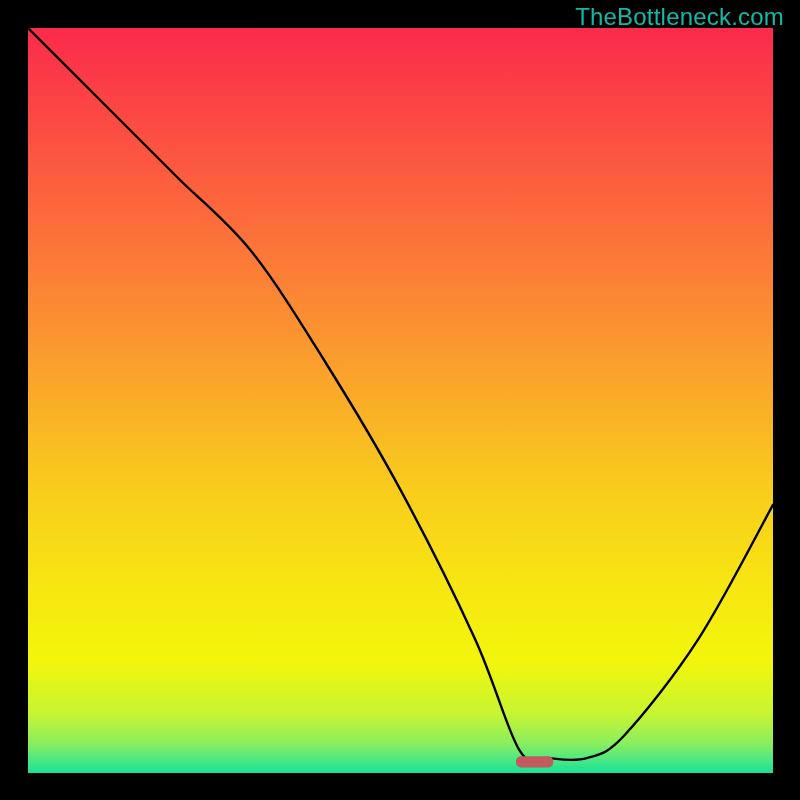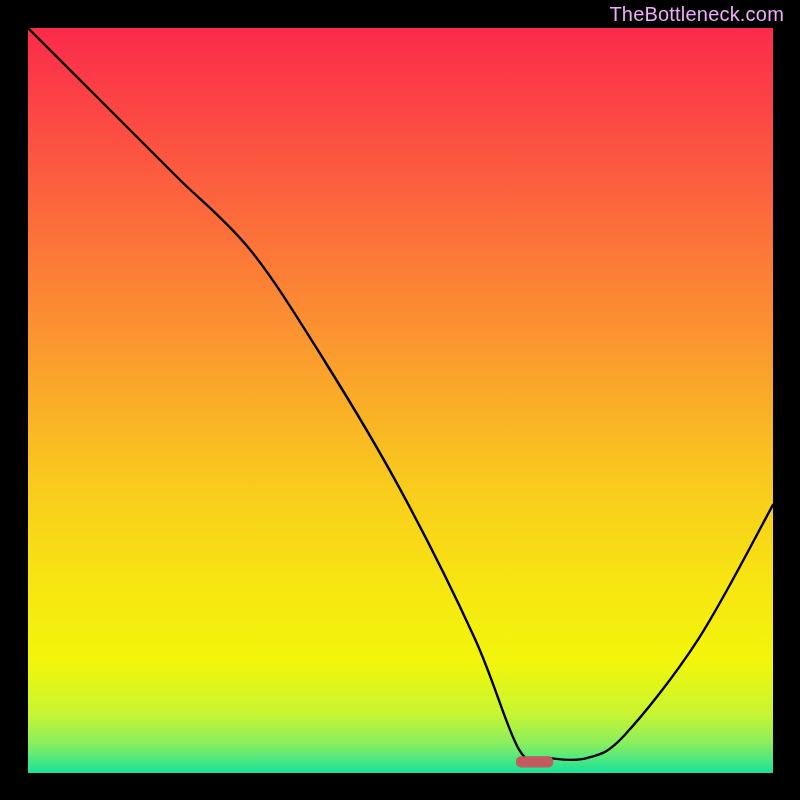--- a/index.html
+++ b/index.html
@@ -14,23 +14,23 @@
     position: relative;
     width: 800px;
     height: 800px;
     background: #000000;
   }
   .watermark {
     position: absolute;
     top: 3px;
     right: 16px;
     font-family: Arial, Helvetica, sans-serif;
-    font-size: 20px;
+    font-size: 24px;
     font-weight: 400;
-    color: #f0abfc;
+    color: #14b8a6;
     letter-spacing: 0.2px;
   }
   .plot {
     position: absolute;
     left: 28px;
     top: 28px;
     width: 745px;
     height: 745px;
     overflow: hidden;
   }

